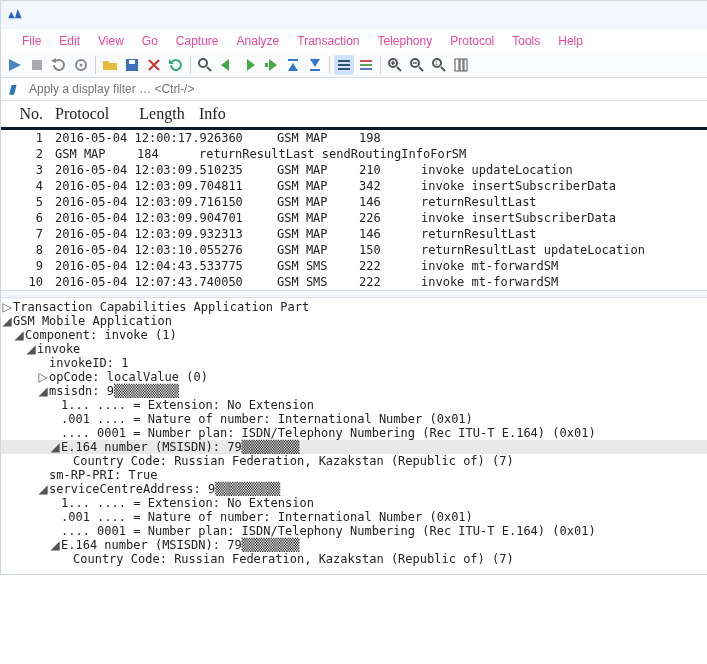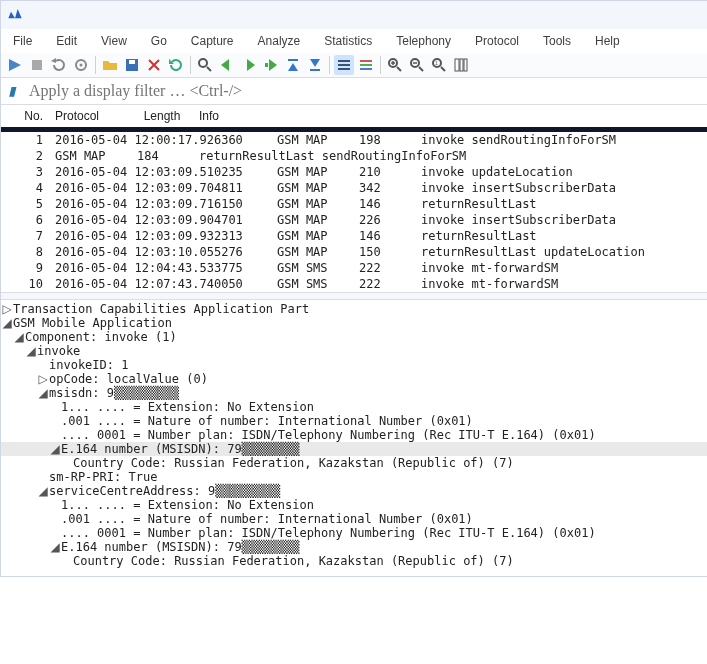--- a/index.html
+++ b/index.html
@@ -1,29 +1,29 @@
 <!DOCTYPE html>
 <html><head>
 <meta charset="utf-8">
 <style>
   html,body{margin:0;padding:0;font-family:"Segoe UI",Tahoma,sans-serif;font-size:12px;color:#222;background:#fff}
   .window{width:707px;background:#fff;border:1px solid #cfd6e4}
   .titlebar{height:28px;background:#f3f6fb;display:flex;align-items:center;padding-left:6px}
   .fin{color:#2362c0;font-size:18px}
-  .menubar{display:flex;gap:8px;padding:2px 4px;color:#404040}
+  .menubar{display:flex;gap:2px;padding:2px 13px;color:#ec4899}
   .menubar span{padding:3px 8px;cursor:default}
   .toolbar{display:flex;align-items:center;gap:2px;padding:2px 4px;border-bottom:1px solid #d8dde8;background:#fafbfd}
   .tbtn{width:20px;height:20px;display:flex;align-items:center;justify-content:center;font-size:13px;color:#444;border-radius:2px}
   .tbtn svg{display:block}
   .tsep{width:1px;height:18px;background:#d0d0d0;margin:0 2px}
   .filterbar{display:flex;align-items:center;border-bottom:1px solid #d8dde8}
   .ficon{width:22px;height:22px;display:flex;align-items:center;justify-content:center;color:#2a7ab0;font-family:serif;font-style:italic;font-weight:bold}
-  .finput{flex:1;border:none;outline:none;padding:4px 6px;font-family:Liberation Serif, serif;font-size:16px;color:#c2410c}
+  .finput{flex:1;border:none;outline:none;padding:4px 6px;font-family:Liberation Sans, sans-serif;font-size:12px;color:#c2410c}
   .pkts{font-family:Consolas,Menlo,monospace;font-size:12px;color:#222}
-  .phdr{display:flex;border-bottom:5px solid #0f172a;color:#222;font-family:Liberation Sans, sans-serif;font-size:12px}
+  .phdr{display:flex;border-bottom:3px solid #0f172a;color:#222;font-family:Liberation Serif, serif;font-size:16px}
   .phdr div{padding:4px 6px}
   .row{display:flex}
   .row div{padding:1px 6px;white-space:pre}
   .c-no{width:36px;text-align:right}
   .c-time{width:210px}
   .c-proto{width:70px}
   .c-len{width:50px;text-align:left}
   .phdr .c-len{text-align:center}
   .c-info{flex:1}
   .split{height:6px;border-top:1px solid #d8dde8;border-bottom:1px solid #d8dde8;background:#f5f7fa}
@@ -48,21 +48,21 @@
     </span>
   </div>
 
   <div class="menubar">
     <span>File</span>
     <span>Edit</span>
     <span>View</span>
     <span>Go</span>
     <span>Capture</span>
     <span>Analyze</span>
-    <span>Statistics</span>
+    <span>Transaction</span>
     <span>Telephony</span>
     <span>Protocol</span>
     <span>Tools</span>
     <span>Help</span>
   </div>
 
   <div class="toolbar">
     <span class="tbtn">
         <svg class="ic" viewBox="0 0 16 16">
           <path fill="#4a86c5" d="M2 2 L14 8 L2 14 Z"></path>
@@ -201,21 +201,20 @@
       <div class="c-proto">Protocol</div>
       <div class="c-len">Length</div>
       <div class="c-info">Info</div>
     </div>
     <div id="packet-rows">
         <div class="row">
           <div class="c-no">1</div>
           <div class="c-time">2016-05-04 12:00:17.926360</div>
           <div class="c-proto">GSM MAP</div>
           <div class="c-len">198</div>
-          <div class="c-info">invoke sendRoutingInfoForSM</div>
         </div>
         <div class="row">
           <div class="c-no">2</div>
           <div class="c-proto">GSM MAP</div>
           <div class="c-len">184</div>
           <div class="c-info">returnResultLast sendRoutingInfoForSM</div>
         </div>
         <div class="row">
           <div class="c-no">3</div>
           <div class="c-time">2016-05-04 12:03:09.510235</div>

